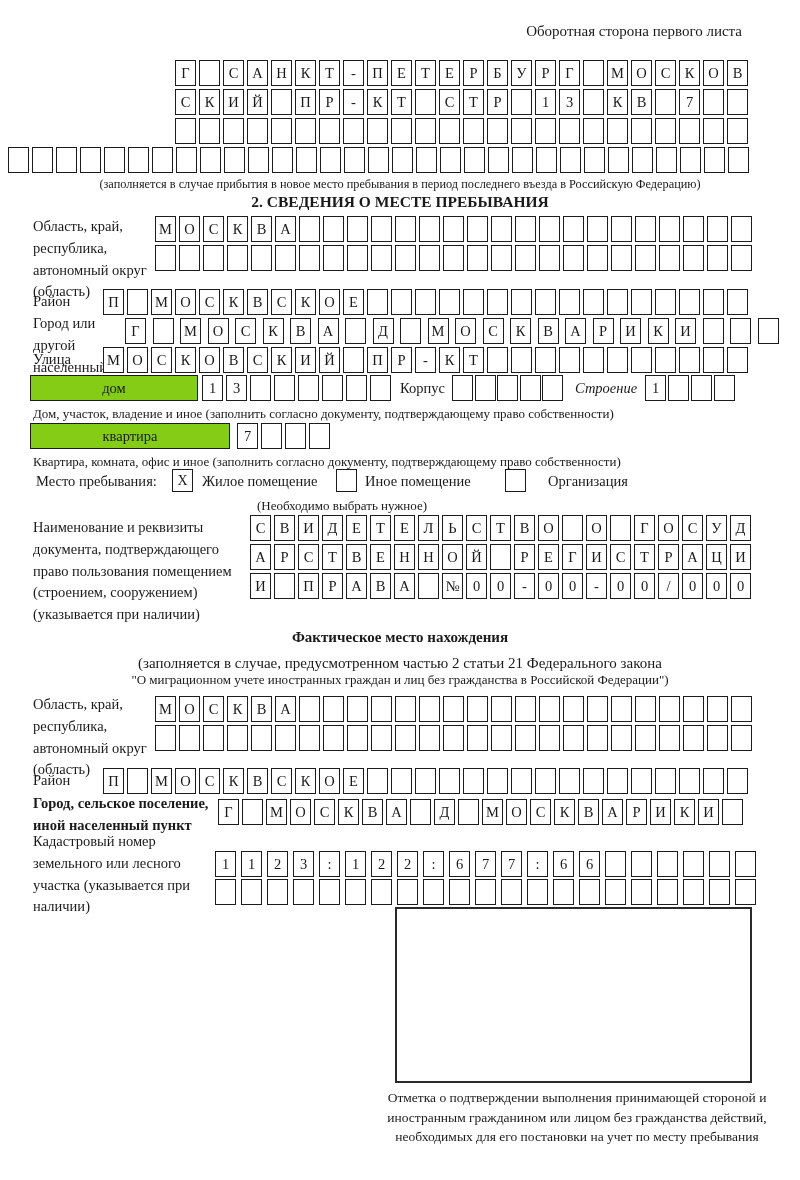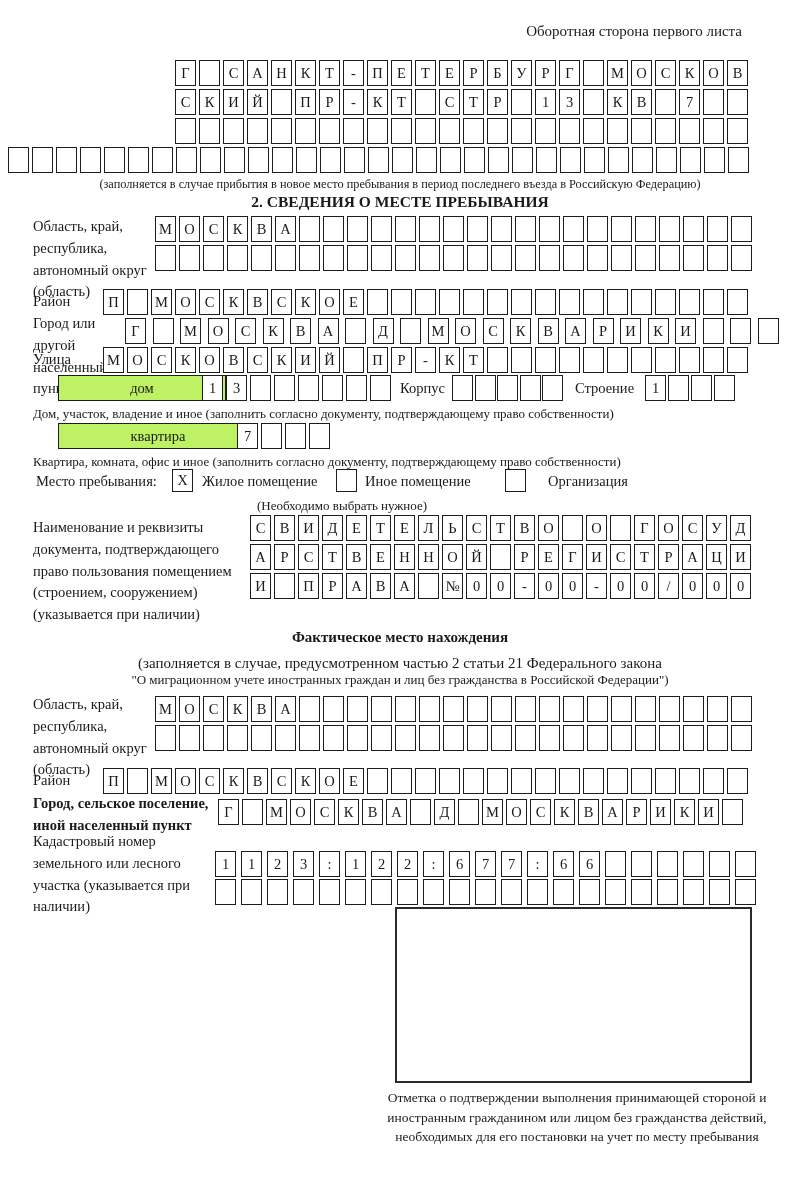--- a/index.html
+++ b/index.html
@@ -19,21 +19,21 @@
     display:flex; align-items:center; justify-content:center;
     font-size:14.5px; line-height:1;
   }
   .cellrow.wide .cell { margin-right:6.5px; }
   .cellrow.kad  .cell { margin-right:5px; }
   .cellrow.tight .cell { margin-right:1.5px; }
   .cellrow.gap2 .cell { margin-right:2px; }
   .fbox {
     position:absolute; box-sizing:border-box; height:26px;
     border:1.5px solid #1c1c1c; display:flex; align-items:center;
-    justify-content:center; font-size:14.5px; background:#bef264;margin-left:28px;
+    justify-content:center; font-size:14.5px; background:#84cc16;
   }
   .chk {
     position:absolute; box-sizing:border-box; width:21px; height:23px;
     border:1.5px solid #1c1c1c; display:flex; align-items:center;
     justify-content:center; font-size:14px; background:#fff;
   }
   .stampbox {
     position:absolute; box-sizing:border-box; border:2px solid #2a2a2a; background:#fff;
   }
 </style>
@@ -317,21 +317,21 @@
       <span class="cell"></span>
     </div>
   <div class="lbl" style="left:400px; top:378px;">Корпус</div>
   <div class="cellrow tight" style="left:452px; top:375px;">
       <span class="cell"></span>
       <span class="cell"></span>
       <span class="cell"></span>
       <span class="cell"></span>
       <span class="cell"></span>
     </div>
-  <div class="lbl" style="left:575px; top:378px;">Строение</div>
+  <div class="lbl" style="left:575px; top:378px;font-style:italic;">Строение</div>
   <div class="cellrow gap2" style="left:645px; top:375px;">
       <span class="cell">1</span>
       <span class="cell"></span>
       <span class="cell"></span>
       <span class="cell"></span>
     </div>
   <div class="cap" style="left:33px; top:405px; font-size:13px;">Дом, участок, владение и иное (заполнить согласно документу, подтверждающему право собственности)</div>
 
   <div class="fbox" style="left:30px; top:423px; width:200px;">квартира</div>
   <div class="cellrow" style="left:237px; top:423px;">

